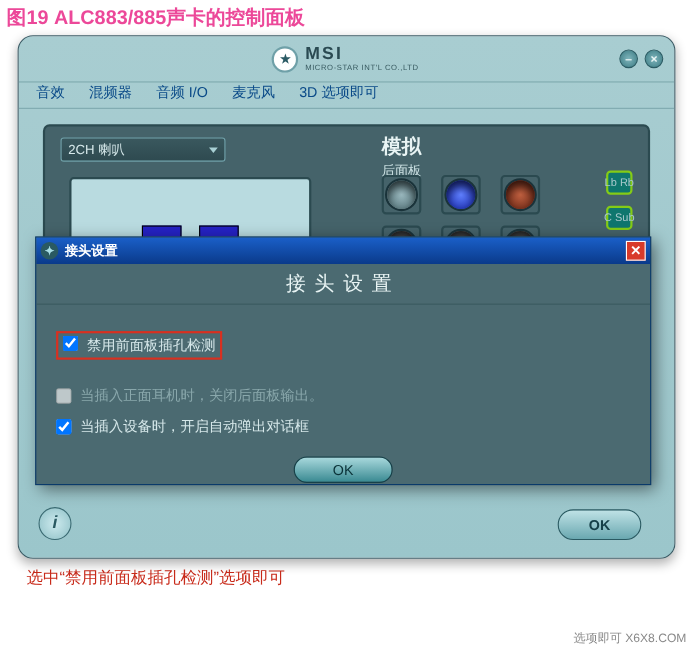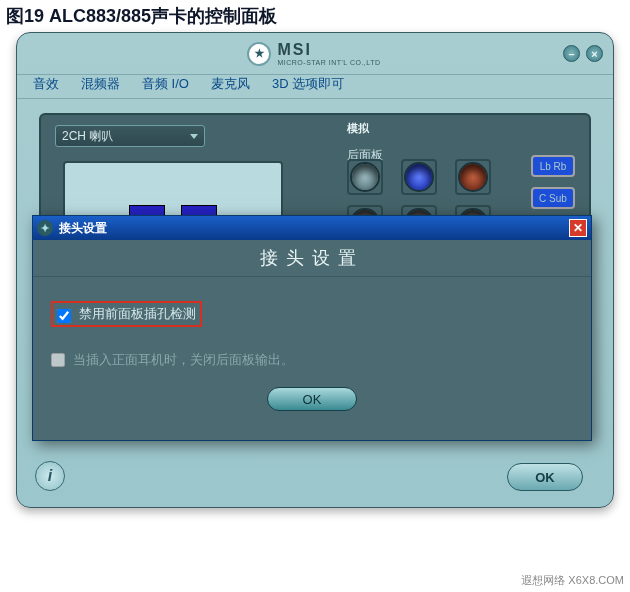--- a/index.html
+++ b/index.html
@@ -6,21 +6,21 @@
   body {
     width: 630px; height: 592px;
     font-family: "SimSun", Arial, sans-serif;
     background: #fff;
     position: relative;
     font-size: 13px;
   }
   .caption {
     font-size: 18px; font-weight: bold;
     padding: 4px 6px;
-    color: #0f172a;
+    color: #ec4899;
   }
   .main-window {
     margin: 0 16px 0 16px;
     width: 598px; height: 476px;
     background: linear-gradient(#a8cdd1,#9bc6cb);
     border: 1px solid #3a5a64;
     border-radius: 14px;
     position: relative;
     box-shadow: 0 4px 10px rgba(0,0,0,.3);
     overflow: hidden;
@@ -78,21 +78,21 @@
     border:1px solid #6fa0a8;
     border-radius:3px;
     color:#d6e8ea; font-size:12px;
     padding: 2px 6px;
     display:flex; align-items:center; justify-content:space-between;
     cursor:pointer;
   }
   .dropdown .arrow { border-left:4px solid transparent;border-right:4px solid transparent;border-top:5px solid #a8d0d4;}
   .section-title {
     position:absolute; left:306px; top:6px;
-    font-size:11px; font-weight:bold; color:#e8f4f4;
+    font-size:18px; font-weight:bold; color:#e8f4f4;
   }
   .subtitle {
     position:absolute; left:306px; top:32px;
     font-size:12px; color:#cde2e4;
   }
   
   .preview {
     position:absolute; left:22px; top:46px;
     width:220px; height:88px;
     background:#b9dbe0;
@@ -117,22 +117,22 @@
   }
   .jack-inner{width:100%;height:100%;border-radius:50%;box-shadow: inset 0 5px 8px rgba(0,0,0,.6);}
   .linein{background:#5a7a82;} .linein .jack-inner{background:radial-gradient(#9ab8be,#4a6a70);}
   .lineout{background:#2040a0;} .lineout .jack-inner{background:radial-gradient(#6080ff,#1020a0);}
   .mic{background:#803020;} .mic .jack-inner{background:radial-gradient(#c06040,#602010);}
   .grey .jack-inner{background:radial-gradient(#888,#333);} .grey{background:#555;}
   .jackbox{width:36px;height:36px;border:2px solid #2b4a50;border-radius:4px;display:flex;align-items:center;justify-content:center;}
   
   .chlabels {position:absolute; right:14px; top:40px; display:flex;flex-direction:column;gap:10px;}
   .chlbl {
-    width:44px; height:22px; border:2px solid #a3a3a3; border-radius:4px;
-    background:#1d4ed8; color:#a8c8cc; font-size:10px;
+    width:24px; height:22px; border:2px solid #84cc16; border-radius:4px;
+    background:#0f766e; color:#a8c8cc; font-size:10px;
     display:flex;align-items:center;justify-content:center;
     cursor:pointer; white-space:nowrap;
   }
   
   .info-btn{
     position:absolute; left:18px; bottom:16px;
     width:30px;height:30px;border-radius:50%;
     background:radial-gradient(#cdeaee,#8ec0c6);
     border:1px solid #3a6a72;
     color:#2a5a62;font-weight:bold;font-style:italic;font-size:16px;
@@ -167,21 +167,21 @@
     display:flex;align-items:center;justify-content:center;cursor:pointer;font-size:12px;font-weight:bold;
   }
   .dlg-head{
     text-align:center;color:#e8f4f4;font-size:18px;letter-spacing:8px;
     padding:6px 0;border-bottom:1px solid #3a5a60;
   }
   .dlg-body{padding:14px 18px 8px 18px;color:#d6e8ea;font-size:13px;}
   .opt{display:flex;align-items:center;gap:8px;margin:10px 0;}
   .opt input{width:14px;height:14px;}
   .opt.disabled{color:#8aa8ac;margin-top:24px;}
-  .redbox{border:2px solid #d83020;padding:2px 4px;display:inline-flex;align-items:flex-end;gap:8px;}
+  .redbox{border:2px solid #d83020;padding:2px 4px;display:inline-flex;align-items:flex-start;gap:8px;}
   .dlg-btns{display:flex;justify-content:center;gap:60px;margin-top:18px;}
   .dlg-btn{
     width:90px;height:24px;border-radius:12px;
     background:linear-gradient(#a8d8dc,#3a8a92);
     border:1px solid #164048;color:#0a3238;font-size:13px;cursor:pointer;
   }
 
   
   .foot {
     padding: 6px 24px 0 24px;
@@ -297,22 +297,27 @@
     <div class="opt">
       <span class="redbox">
         <input type="checkbox" checked="" style="">
         <span>禁用前面板插孔检测</span>
       </span>
     </div>
     <div class="opt disabled">
       <input type="checkbox" disabled="" style="">
       <span>当插入正面耳机时，关闭后面板输出。</span>
     </div>
+    <div class="opt">
+      <input type="checkbox" checked="" style="">
+      <span>当插入设备时，开启自动弹出对话框</span>
+    </div>
     <div class="dlg-btns">
       <button class="dlg-btn">OK</button>
     </div>
   </div>
 </div>
 
 <div class="foot">
+  <div>选中“禁用前面板插孔检测”选项即可</div>
 </div>
 
-<div class="watermark">遐想网络 X6X8.COM</div>
+<div class="watermark">选项即可 X6X8.COM</div>
 
 </body></html>

